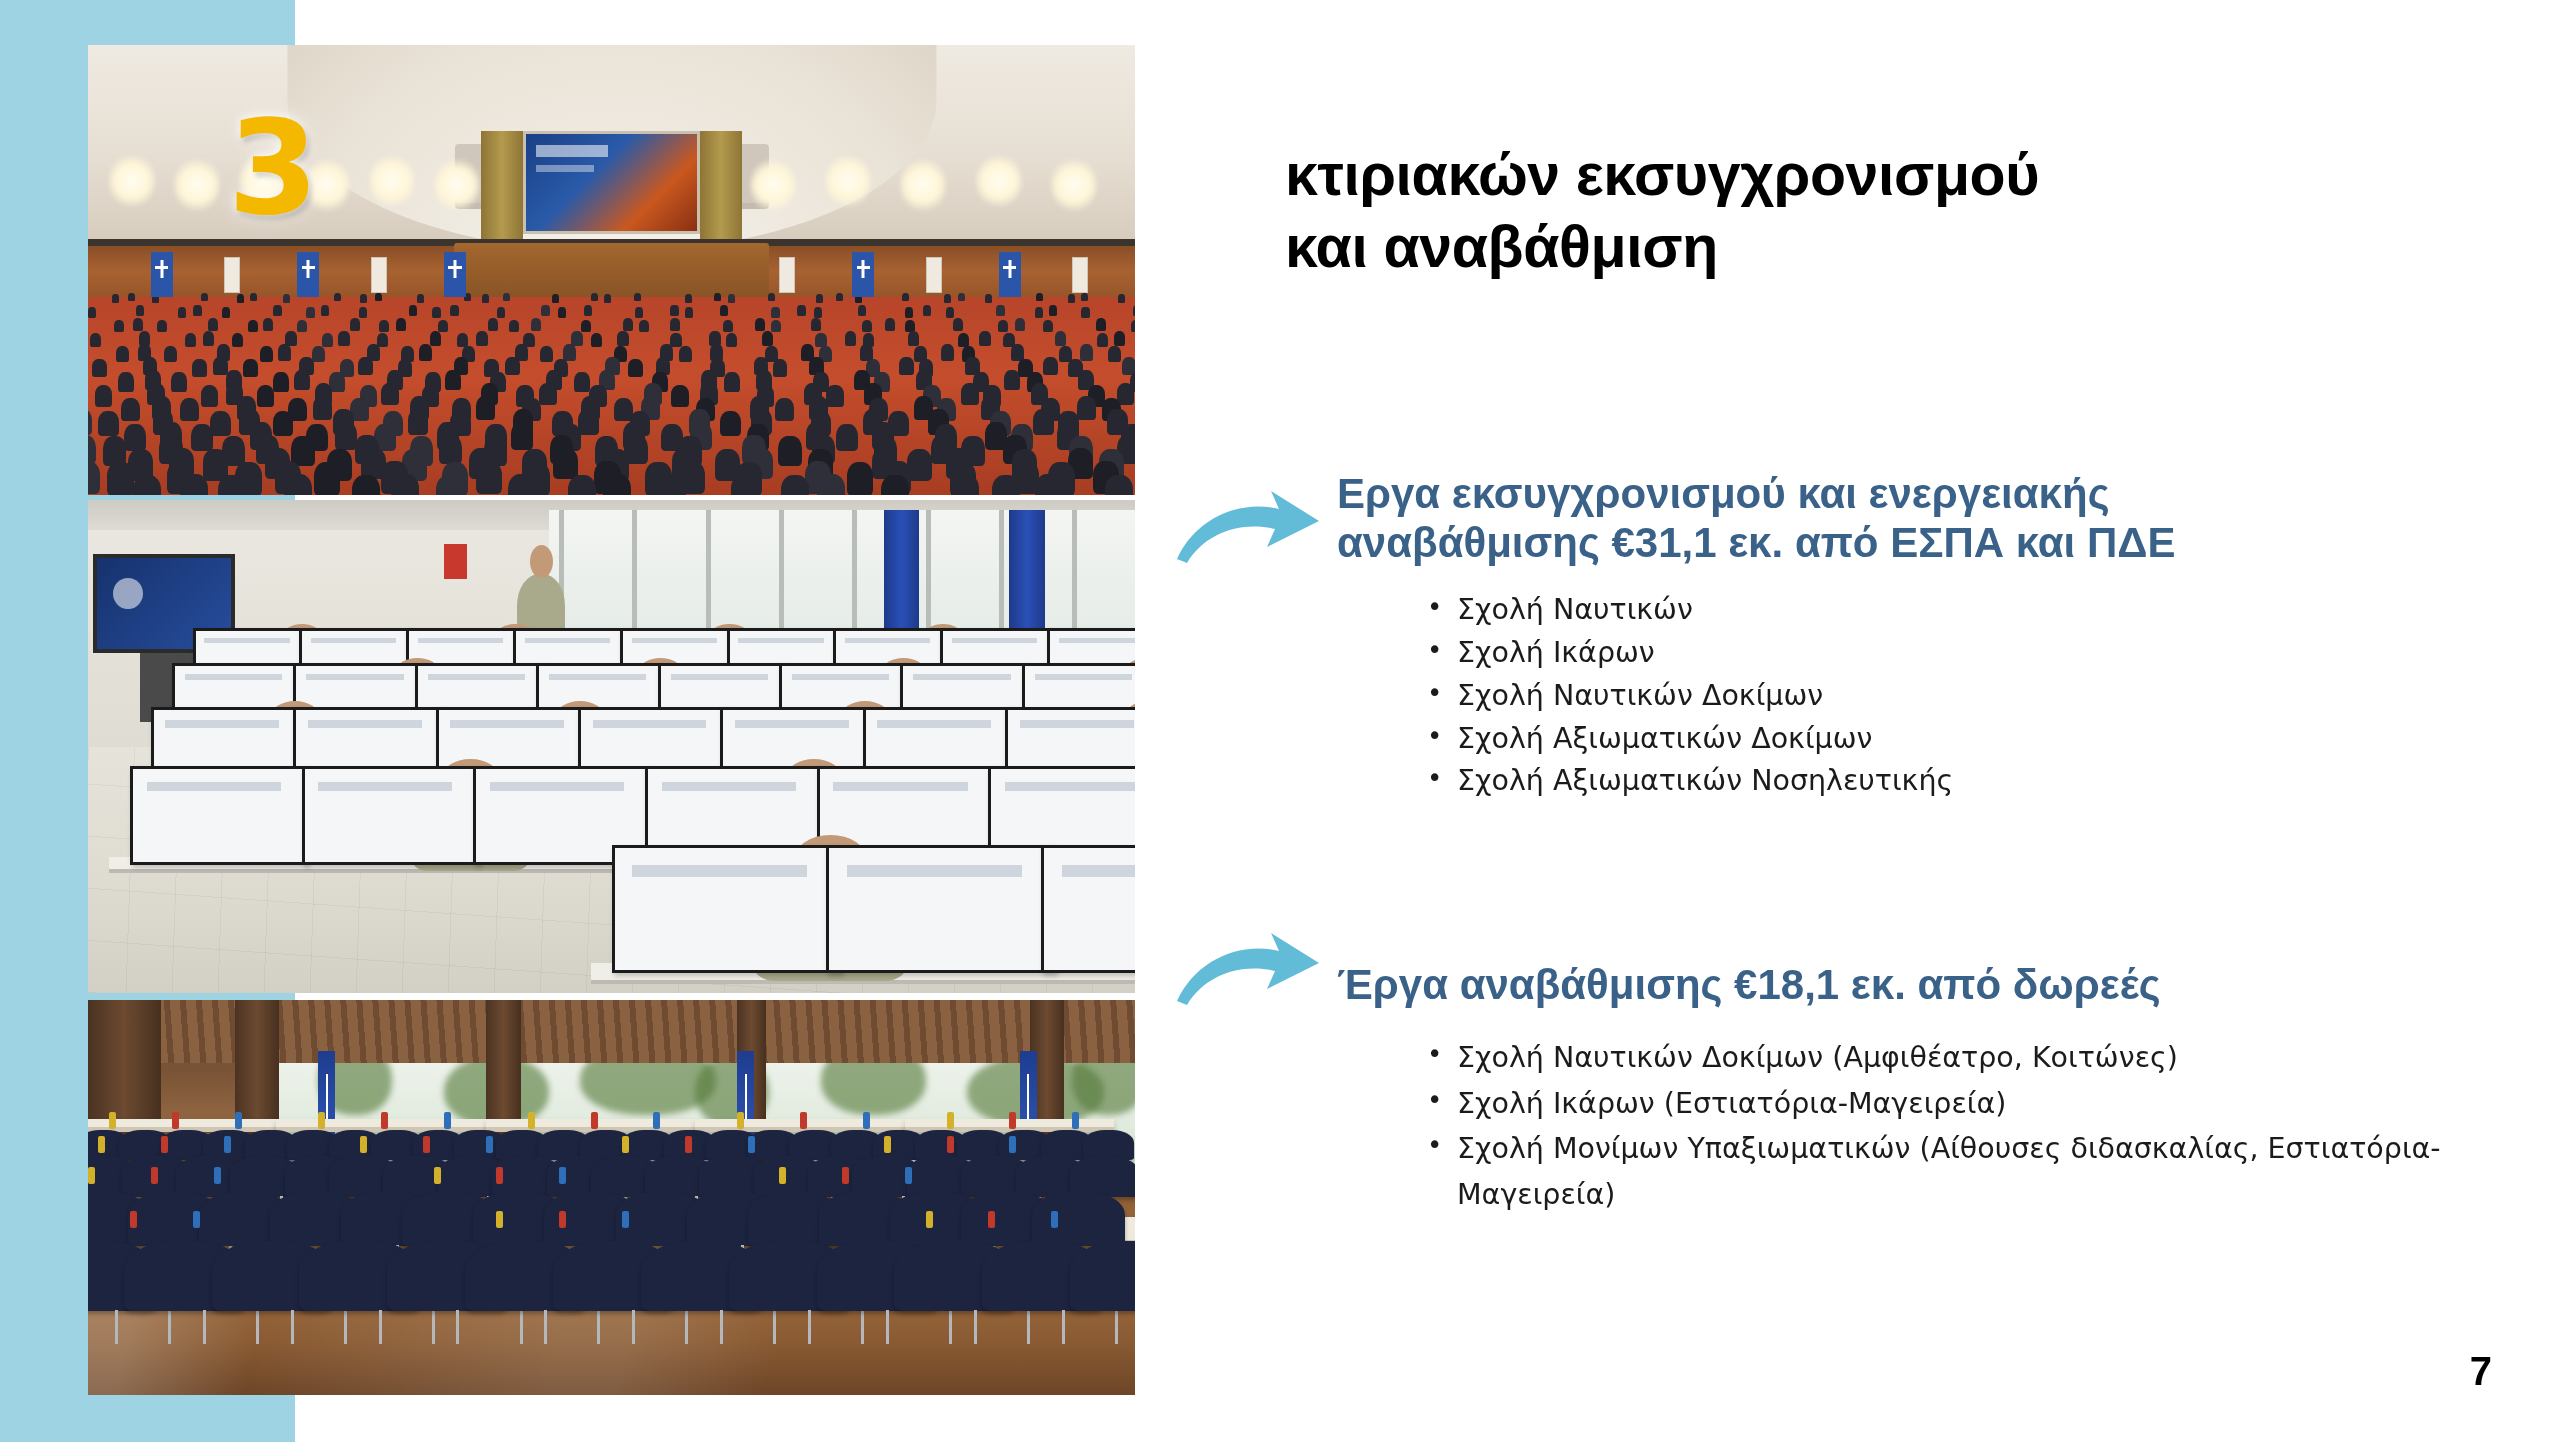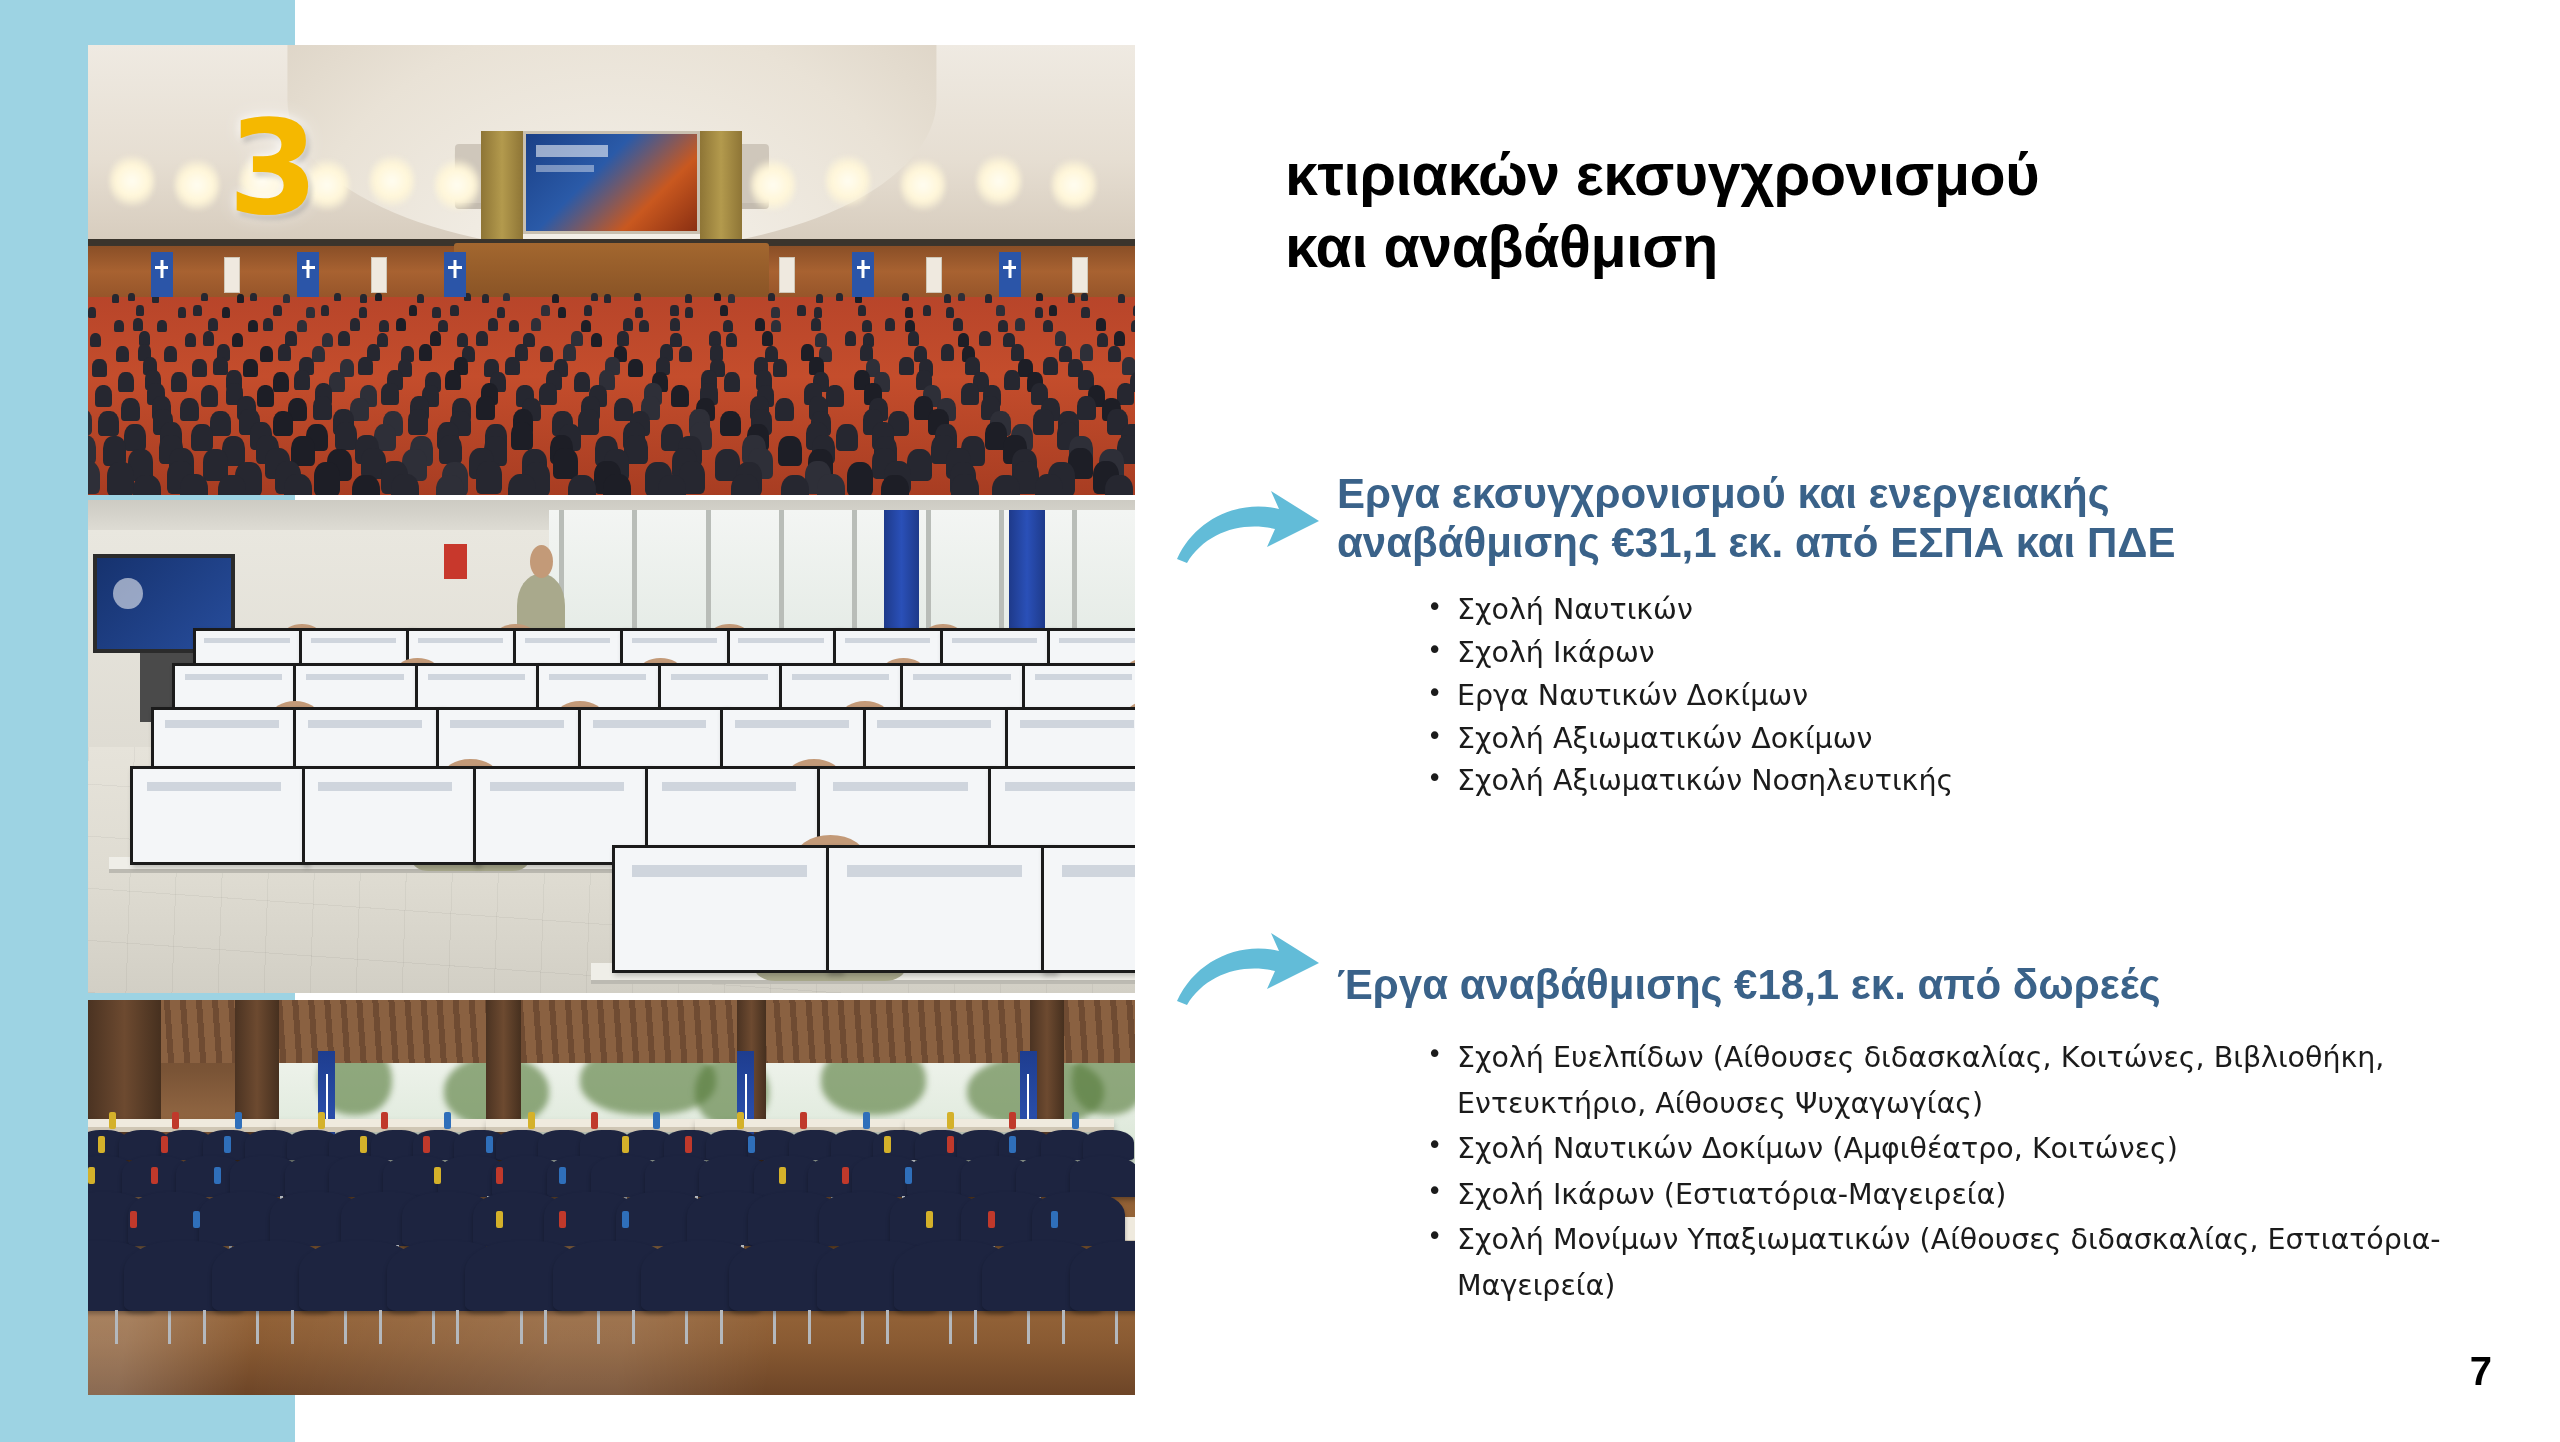--- a/index.html
+++ b/index.html
@@ -865,37 +865,36 @@
         </svg>
       </span>
       <span class="sec-head-text">
         <span>Εργα εκσυγχρονισμού και ενεργειακής</span><br>
         <span>αναβάθμισης €31,1 εκ. από ΕΣΠΑ και ΠΔΕ</span>
       </span>
     </div>
     <ul class="bullets">
       <li>Σχολή Ναυτικών</li>
       <li>Σχολή Ικάρων</li>
-      <li>Εργα Ναυτικών Δοκίμων</li>
+      <li>Σχολή Ναυτικών Δοκίμων</li>
       <li>Σχολή Αξιωματικών Δοκίμων</li>
       <li>Σχολή Αξιωματικών Νοσηλευτικής</li>
     </ul>
   </div>
 
   <div class="section sec-2">
     <div class="sec-head">
       <span class="arrow-ico">
         <svg viewBox="0 0 148 82" width="148" height="82" aria-hidden="true">
           <path d="M2 74 C20 34 64 14 104 24 L96 6 L144 36 L92 62 L100 44 C66 36 30 48 12 78 Z" fill="#62BCD8"></path>
         </svg>
       </span>
       <span class="sec-head-text">Έργα αναβάθμισης €18,1 εκ. από δωρεές</span>
     </div>
     <ul class="bullets">
-      <li>Σχολή Ευελπίδων (Αίθουσες διδασκαλίας, Κοιτώνες, Βιβλιοθήκη, Εντευκτήριο, Αίθουσες Ψυχαγωγίας)</li>
       <li>Σχολή Ναυτικών Δοκίμων (Αμφιθέατρο, Κοιτώνες)</li>
       <li>Σχολή Ικάρων (Εστιατόρια-Μαγειρεία)</li>
       <li>Σχολή Μονίμων Υπαξιωματικών (Αίθουσες διδασκαλίας, Εστιατόρια-Μαγειρεία)</li>
     </ul>
   </div>
 
   <div class="pagenum">7</div>
 
 </div>
 

